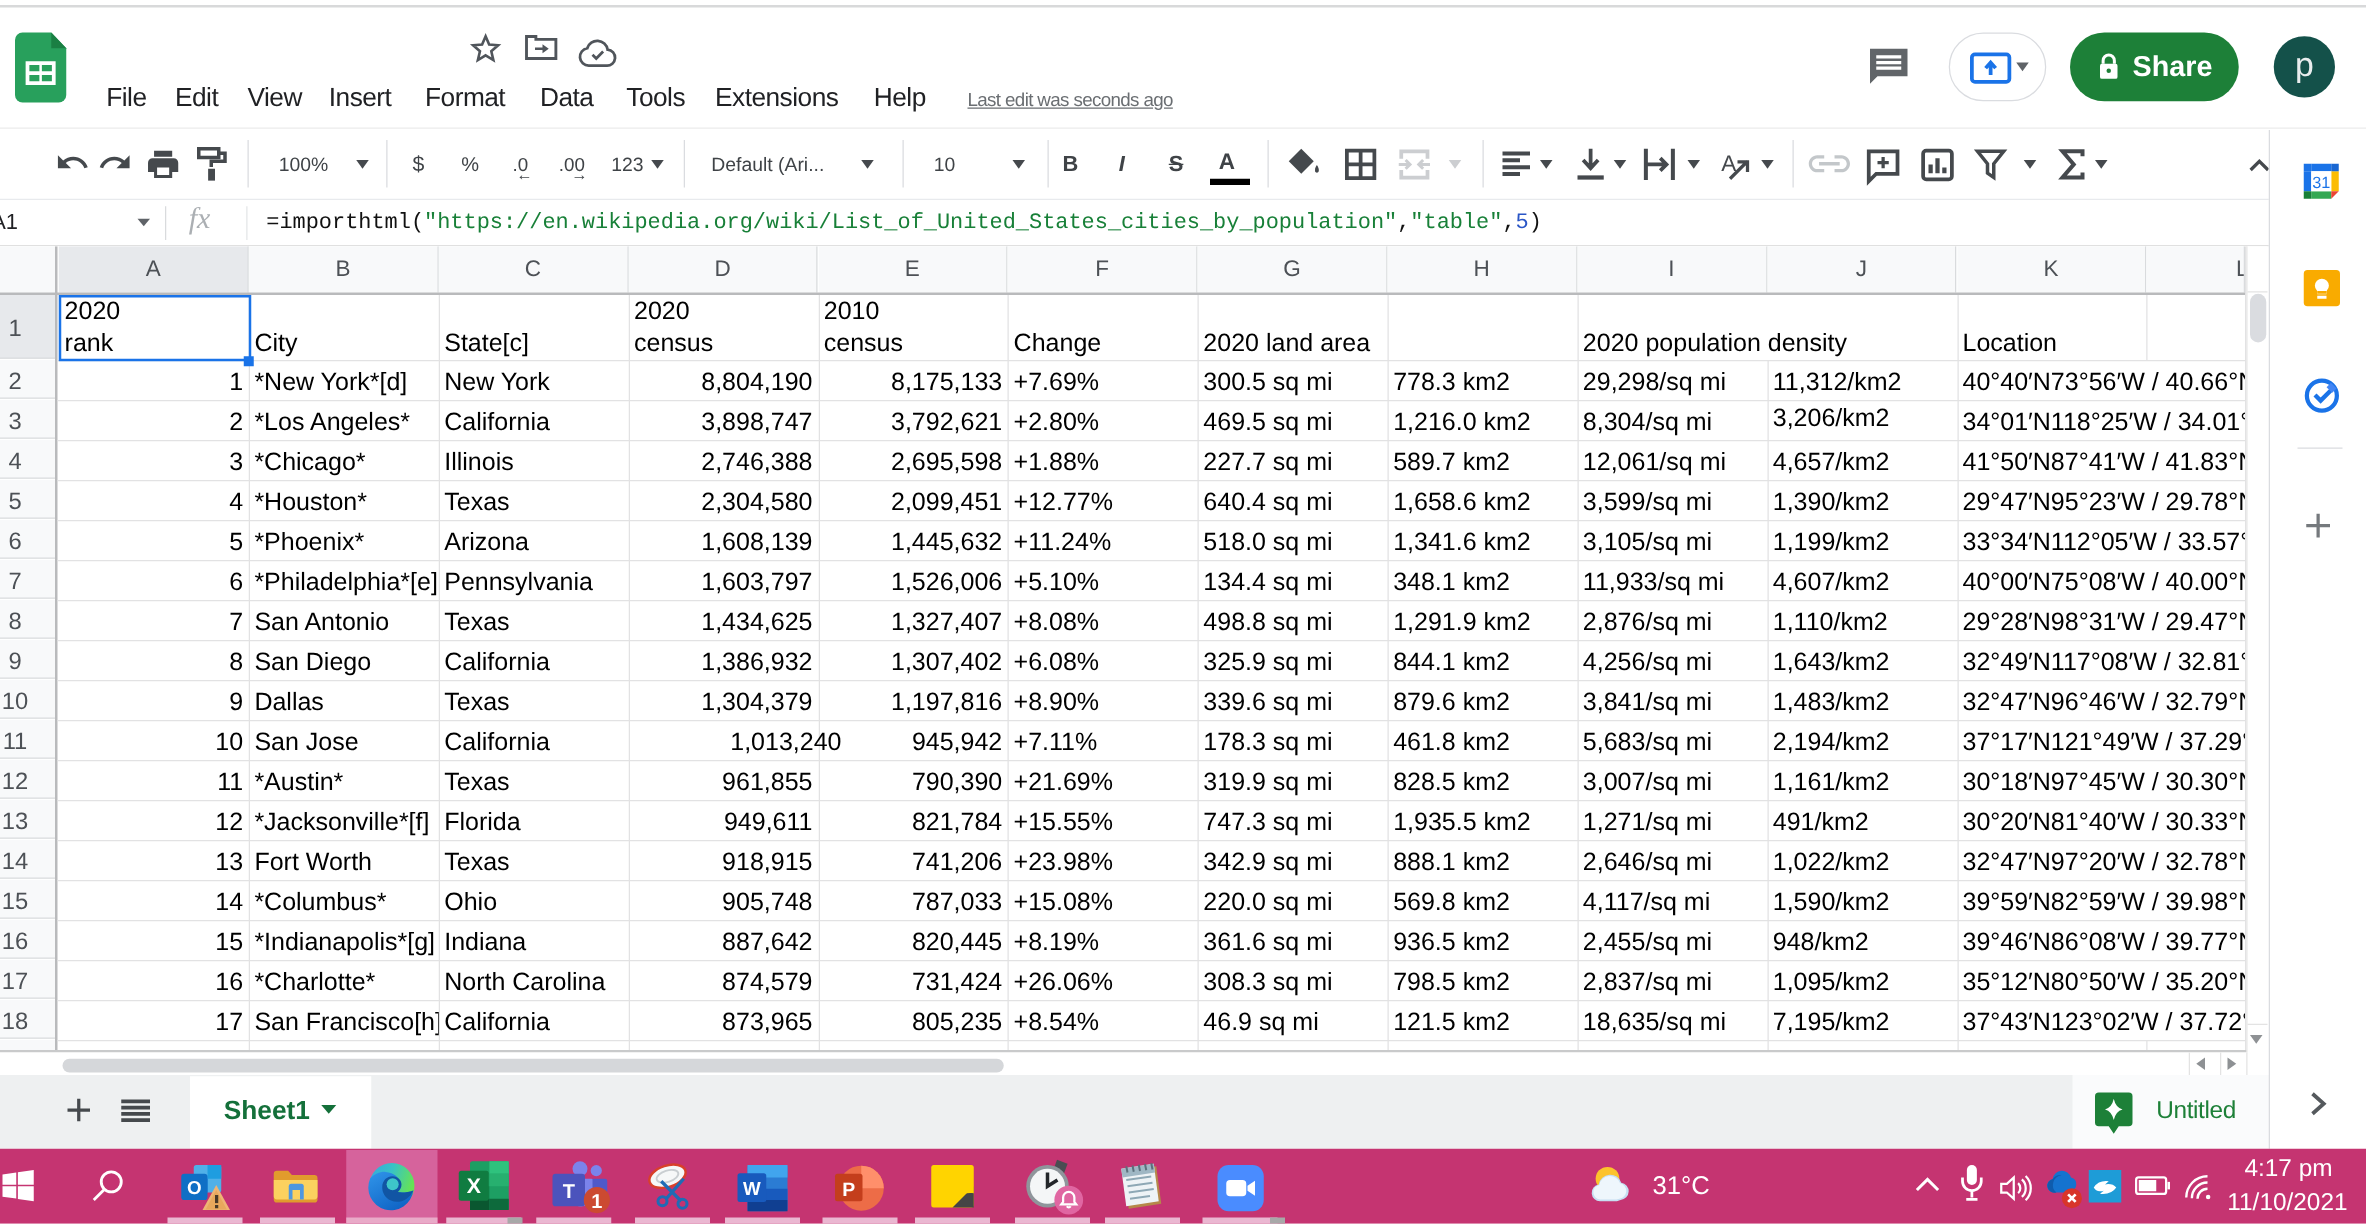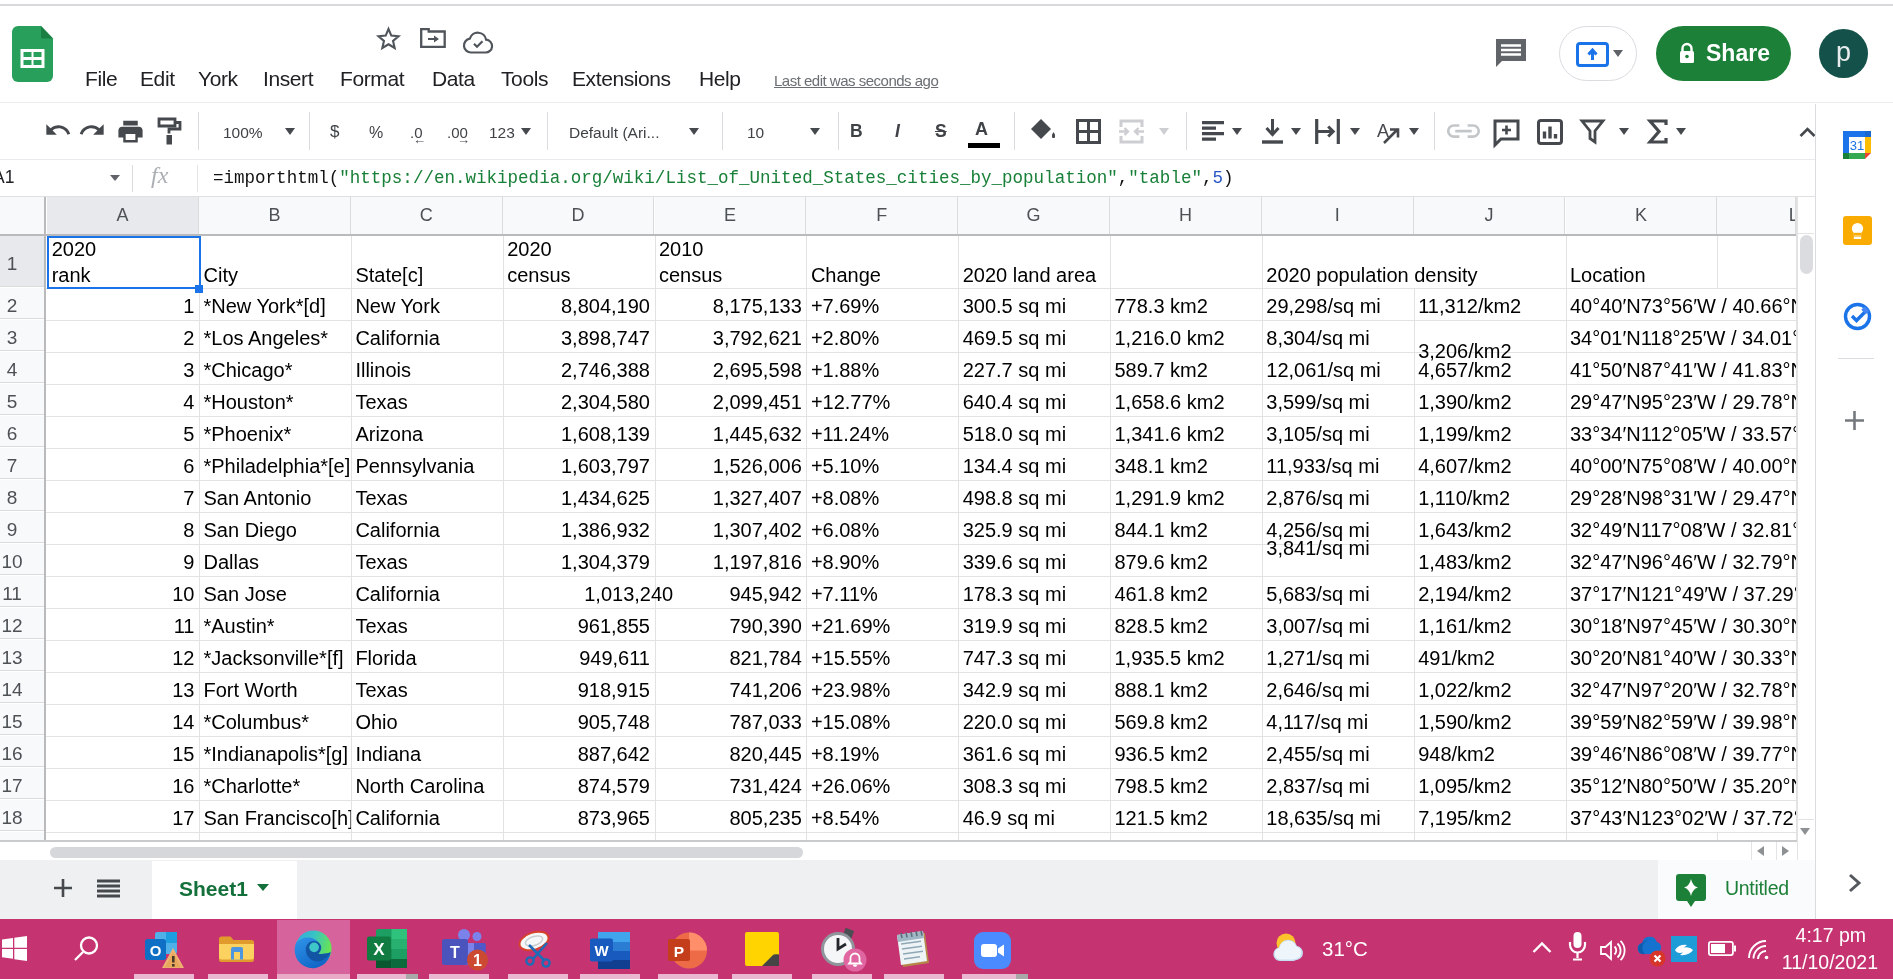--- a/index.html
+++ b/index.html
@@ -44,21 +44,21 @@
       <path d="M1.2 1.2 h7.5 v2.3 h16 v15.3 h-23.5 z" fill="none" stroke="#50555b" stroke-width="2.3"></path>
       <path d="M8 10 h6 v-2.6 l5 3.6 -5 3.6 V12 h-6 z" fill="#50555b"></path>
     </svg>
 
 <svg class="abs" style="left:463px;top:33px" width="31" height="21" viewBox="0 0 31 21">
       <path d="M8 19.5 a7 7 0 0 1 -1.2 -13.9 a8.4 8.4 0 0 1 16.3 1.1 a6.4 6.4 0 0 1 -0.9 12.8 z" fill="none" stroke="#50555b" stroke-width="2.2"></path>
       <path d="M11 10.8 L14 13.8 L19.5 8.2" fill="none" stroke="#50555b" stroke-width="2.2"></path>
     </svg>
 <div class="menu" style="left:85px">File</div>
 <div class="menu" style="left:140px">Edit</div>
-<div class="menu" style="left:198px">York</div>
+<div class="menu" style="left:198px">View</div>
 <div class="menu" style="left:263px">Insert</div>
 <div class="menu" style="left:340px">Format</div>
 <div class="menu" style="left:432px">Data</div>
 <div class="menu" style="left:501px">Tools</div>
 <div class="menu" style="left:572px">Extensions</div>
 <div class="menu" style="left:699px">Help</div>
 <div class="abs" style="left:774px;top:72px;font-size:15px;letter-spacing:-0.5px;color:#6a6e72;text-decoration:underline">Last edit was seconds ago</div>
 
 <svg class="abs" style="left:1494px;top:37px" width="34" height="32" viewBox="0 0 34 32">
       <path d="M2 2 h30 v22 h-24 l-6 6 z" fill="#616569"></path>
@@ -294,21 +294,21 @@
 <div class="cell" style="left:1565.5px;width:230.5px;top:91px">40°40′N73°56′W / 40.66°N 73.94°W</div>
 <div class="cell num" style="left:47.2px;width:151.8px;top:123px">2</div>
 <div class="cell" style="left:199.0px;width:151.8px;top:123px">*Los Angeles*</div>
 <div class="cell" style="left:350.9px;width:151.8px;top:123px">California</div>
 <div class="cell num" style="left:502.7px;width:151.8px;top:123px">3,898,747</div>
 <div class="cell num" style="left:654.5px;width:151.8px;top:123px">3,792,621</div>
 <div class="cell" style="left:806.4px;width:151.8px;top:123px">+2.80%</div>
 <div class="cell" style="left:958.2px;width:151.8px;top:123px">469.5 sq mi</div>
 <div class="cell" style="left:1110.0px;width:151.8px;top:123px">1,216.0 km2</div>
 <div class="cell" style="left:1261.8px;width:151.8px;top:123px">8,304/sq mi</div>
-<div class="cell" style="left:1413.7px;width:151.8px;top:136px">3,206/km2</div>
+<div class="cell" style="left:1413.7px;width:151.8px;top:120px">3,206/km2</div>
 <div class="cell" style="left:1565.5px;width:230.5px;top:123px">34°01′N118°25′W / 34.01°N 118.41°W</div>
 <div class="cell num" style="left:47.2px;width:151.8px;top:155px">3</div>
 <div class="cell" style="left:199.0px;width:151.8px;top:155px">*Chicago*</div>
 <div class="cell" style="left:350.9px;width:151.8px;top:155px">Illinois</div>
 <div class="cell num" style="left:502.7px;width:151.8px;top:155px">2,746,388</div>
 <div class="cell num" style="left:654.5px;width:151.8px;top:155px">2,695,598</div>
 <div class="cell" style="left:806.4px;width:151.8px;top:155px">+1.88%</div>
 <div class="cell" style="left:958.2px;width:151.8px;top:155px">227.7 sq mi</div>
 <div class="cell" style="left:1110.0px;width:151.8px;top:155px">589.7 km2</div>
 <div class="cell" style="left:1261.8px;width:151.8px;top:155px">12,061/sq mi</div>
@@ -370,21 +370,21 @@
 <div class="cell" style="left:1413.7px;width:151.8px;top:315px">1,643/km2</div>
 <div class="cell" style="left:1565.5px;width:230.5px;top:315px">32°49′N117°08′W / 32.81°N 117.14°W</div>
 <div class="cell num" style="left:47.2px;width:151.8px;top:347px">9</div>
 <div class="cell" style="left:199.0px;width:151.8px;top:347px">Dallas</div>
 <div class="cell" style="left:350.9px;width:151.8px;top:347px">Texas</div>
 <div class="cell num" style="left:502.7px;width:151.8px;top:347px">1,304,379</div>
 <div class="cell num" style="left:654.5px;width:151.8px;top:347px">1,197,816</div>
 <div class="cell" style="left:806.4px;width:151.8px;top:347px">+8.90%</div>
 <div class="cell" style="left:958.2px;width:151.8px;top:347px">339.6 sq mi</div>
 <div class="cell" style="left:1110.0px;width:151.8px;top:347px">879.6 km2</div>
-<div class="cell" style="left:1261.8px;width:151.8px;top:333px">3,841/sq mi</div>
+<div class="cell" style="left:1261.8px;width:151.8px;top:347px">3,841/sq mi</div>
 <div class="cell" style="left:1413.7px;width:151.8px;top:347px">1,483/km2</div>
 <div class="cell" style="left:1565.5px;width:230.5px;top:347px">32°47′N96°46′W / 32.79°N 96.77°W</div>
 <div class="cell num" style="left:47.2px;width:151.8px;top:379px">10</div>
 <div class="cell" style="left:199.0px;width:151.8px;top:379px">San Jose</div>
 <div class="cell" style="left:350.9px;width:151.8px;top:379px">California</div>
 <div class="cell num" style="left:502.7px;width:175px;top:379px">1,013,240</div>
 <div class="cell num" style="left:654.5px;width:151.8px;top:379px">945,942</div>
 <div class="cell" style="left:806.4px;width:151.8px;top:379px">+7.11%</div>
 <div class="cell" style="left:958.2px;width:151.8px;top:379px">178.3 sq mi</div>
 <div class="cell" style="left:1110.0px;width:151.8px;top:379px">461.8 km2</div>

